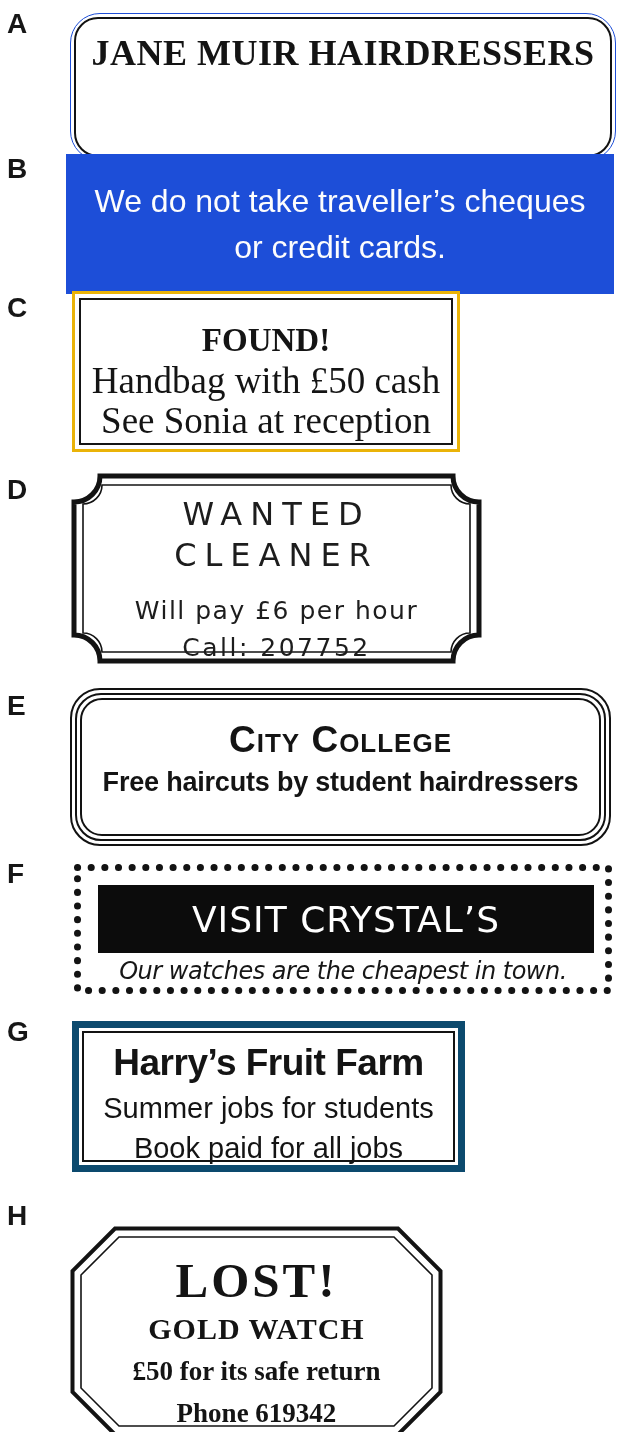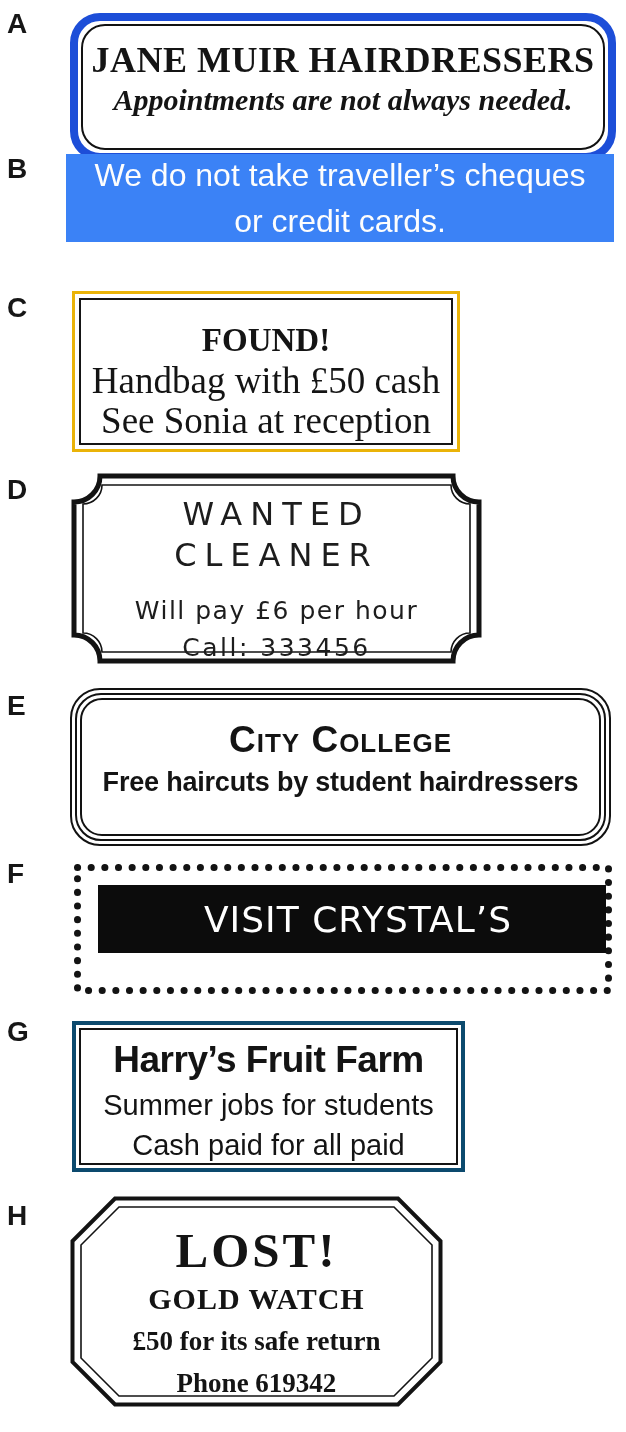--- a/index.html
+++ b/index.html
@@ -11,28 +11,28 @@
   .tag{
     position:absolute;left:7px;width:34px;
     font-family:"Liberation Sans",sans-serif;font-weight:bold;font-size:28px;
     color:#161616;
   }
   .sign{position:absolute;box-sizing:border-box;}
   .center-col{position:absolute;inset:0;display:flex;flex-direction:column;
     align-items:center;justify-content:flex-start;text-align:center;}
 
   
-  .sA{left:70px;top:13px;width:546px;height:148px;border:8px solid #1d4ed8;border-radius:30px;}
+  .sA{left:70px;top:13px;width:546px;height:148px;border:1px solid #1d4ed8;border-radius:30px;}
   .sA .inner{position:absolute;inset:3px;border:2px solid #121212;border-radius:24px;}
   .sA .center-col{padding-top:17px;}
   .sA .l1{font-family:"Liberation Serif",serif;font-weight:bold;font-size:36px;line-height:44px;letter-spacing:0.5px;}
   .sA .l2{font-family:"Liberation Serif",serif;font-weight:bold;font-style:italic;font-size:30px;line-height:36px;}
 
   
-  .sB{left:66px;top:154px;width:548px;height:88px;background:#3b82f6;color:#fdfdfd;}
+  .sB{left:66px;top:154px;width:548px;height:140px;background:#1d4ed8;color:#fdfdfd;}
   .sB .center-col{justify-content:center;}
   .sB .l{font-size:32px;line-height:46px;}
 
   
   .sC{left:72px;top:291px;width:388px;height:161px;border:3px solid #eab308;}
   .sC .inner{position:absolute;inset:4px;border:2px solid #151515;}
   .sC .center-col{padding-top:25px;}
   .sC .l1{font-family:"Liberation Serif",serif;font-weight:bold;font-size:33px;line-height:42px;}
   .sC .l{font-family:"Liberation Serif",serif;font-size:37px;line-height:40px;}
 
@@ -49,34 +49,34 @@
   .sE .mid{position:absolute;inset:3px;border:2px solid #121212;border-radius:26px;}
   .sE .inner{position:absolute;inset:3px;border:2px solid #121212;border-radius:22px;}
   .sE .center-col{padding-top:27px;}
   .sE .l1{font-weight:bold;font-variant:small-caps;font-size:37px;line-height:46px;letter-spacing:1px;}
   .sE .l{font-weight:bold;font-size:27px;line-height:39px;letter-spacing:-0.2px;}
 
   
   .sF{left:68px;top:858px;width:550px;height:142px;}
   .sF svg{position:absolute;inset:0;}
   .sF .banner{position:absolute;left:30px;top:27px;width:496px;height:68px;background:#0c0c0c;
-    display:flex;align-items:center;justify-content:center;padding-left:12px;}
+    display:flex;align-items:center;justify-content:center;}
   .sF .banner .t{color:#ffffff;font-family:"DejaVu Sans",sans-serif;font-size:36px;letter-spacing:1px;}
   .sF .sub{position:absolute;left:0;right:0;top:99px;text-align:center;
     font-family:"DejaVu Sans",sans-serif;font-style:italic;font-size:24px;letter-spacing:-0.5px;color:#171717;}
 
   
-  .sG{left:72px;top:1021px;width:393px;height:151px;border:4px solid #0c4a6e;}
+  .sG{left:72px;top:1021px;width:393px;height:151px;border:7px solid #0c4a6e;}
   .sG .inner{position:absolute;inset:3px;border:2px solid #131313;}
   .sG .center-col{padding-top:10px;}
   .sG .l1{font-weight:bold;font-size:37px;line-height:50px;letter-spacing:-0.5px;}
   .sG .l{font-size:29px;line-height:40px;}
 
   
-  .sH{left:70px;top:1196px;width:373px;height:201px;padding-left:16px;}
+  .sH{left:70px;top:1226px;width:373px;height:201px;padding-left:16px;}
   .sH svg{position:absolute;inset:0;}
   .sH .center-col{padding-top:27px;font-family:"Liberation Serif",serif;font-weight:bold;}
   .sH .l1{font-size:49px;line-height:55px;letter-spacing:3px;}
   .sH .l2{font-size:30px;line-height:42px;letter-spacing:1px;}
   .sH .l{font-size:27px;line-height:42px;}
 </style>
 </head>
 <body>
 
 <div class="page">
@@ -87,21 +87,20 @@
   <div class="tag" style="top:474px">D</div>
   <div class="tag" style="top:690px">E</div>
   <div class="tag" style="top:858px">F</div>
   <div class="tag" style="top:1016px">G</div>
   <div class="tag" style="top:1200px">H</div>
 
   <div class="sign sA">
     <div class="inner"></div>
     <div class="center-col">
       <div class="l1">JANE MUIR HAIRDRESSERS</div>
-      <div class="l2">Appointments are not always needed.</div>
     </div>
   </div>
 
   <div class="sign sB">
     <div class="center-col">
       <div class="l">We do not take traveller’s cheques</div>
       <div class="l">or credit cards.</div>
     </div>
   </div>
 
@@ -116,49 +115,50 @@
 
   <div class="sign sD">
     <svg viewBox="0 0 413 193">
       <path d="M 30 4 H 383 A 26 26 0 0 0 409 30 V 163 A 26 26 0 0 0 383 189 H 30 A 26 26 0 0 0 4 163 V 30 A 26 26 0 0 0 30 4 Z" fill="none" stroke="#131313" stroke-width="5"></path>
       <path d="M 32 13 H 381 A 19 19 0 0 0 400 32 V 161 A 19 19 0 0 0 381 180 H 32 A 19 19 0 0 0 13 161 V 32 A 19 19 0 0 0 32 13 Z" fill="none" stroke="#131313" stroke-width="1.6"></path>
     </svg>
     <div class="center-col">
       <div class="l1">WANTED</div>
       <div class="l1">CLEANER</div>
       <div class="l3">Will pay £6 per hour</div>
-      <div class="l4">Call: 333456</div>
+      <div class="l4">Call: 207752</div>
     </div>
   </div>
 
   <div class="sign sE">
     <div class="mid">
       <div class="inner"></div>
     </div>
     <div class="center-col">
       <div class="l1">City College</div>
       <div class="l">Free haircuts by student hairdressers</div>
     </div>
   </div>
 
   <div class="sign sF">
     <svg viewBox="0 0 550 142">
       <rect x="9.5" y="9.5" width="531" height="123" fill="none" stroke="#131313" stroke-width="7" stroke-linecap="round" stroke-dasharray="0.1 13.55"></rect>
     </svg>
     <div class="banner">
       <div class="t">VISIT CRYSTAL’S</div>
     </div>
+    <div class="sub">Our watches are the cheapest in town.</div>
   </div>
 
   <div class="sign sG">
     <div class="inner"></div>
     <div class="center-col">
       <div class="l1">Harry’s Fruit Farm</div>
       <div class="l">Summer jobs for students</div>
-      <div class="l">Cash paid for all paid</div>
+      <div class="l">Book paid for all jobs</div>
     </div>
   </div>
 
   <div class="sign sH">
     <svg viewBox="0 0 373 211">
       <polygon points="45,2.5 328,2.5 370.5,45 370.5,166 328,208.5 45,208.5 2.5,166 2.5,45" fill="none" stroke="#131313" stroke-width="4"></polygon>
       <polygon points="49,11 324,11 362,49 362,162 324,200 49,200 11,162 11,49" fill="none" stroke="#131313" stroke-width="1.6"></polygon>
     </svg>
     <div class="center-col">
       <div class="l1">LOST!</div>

